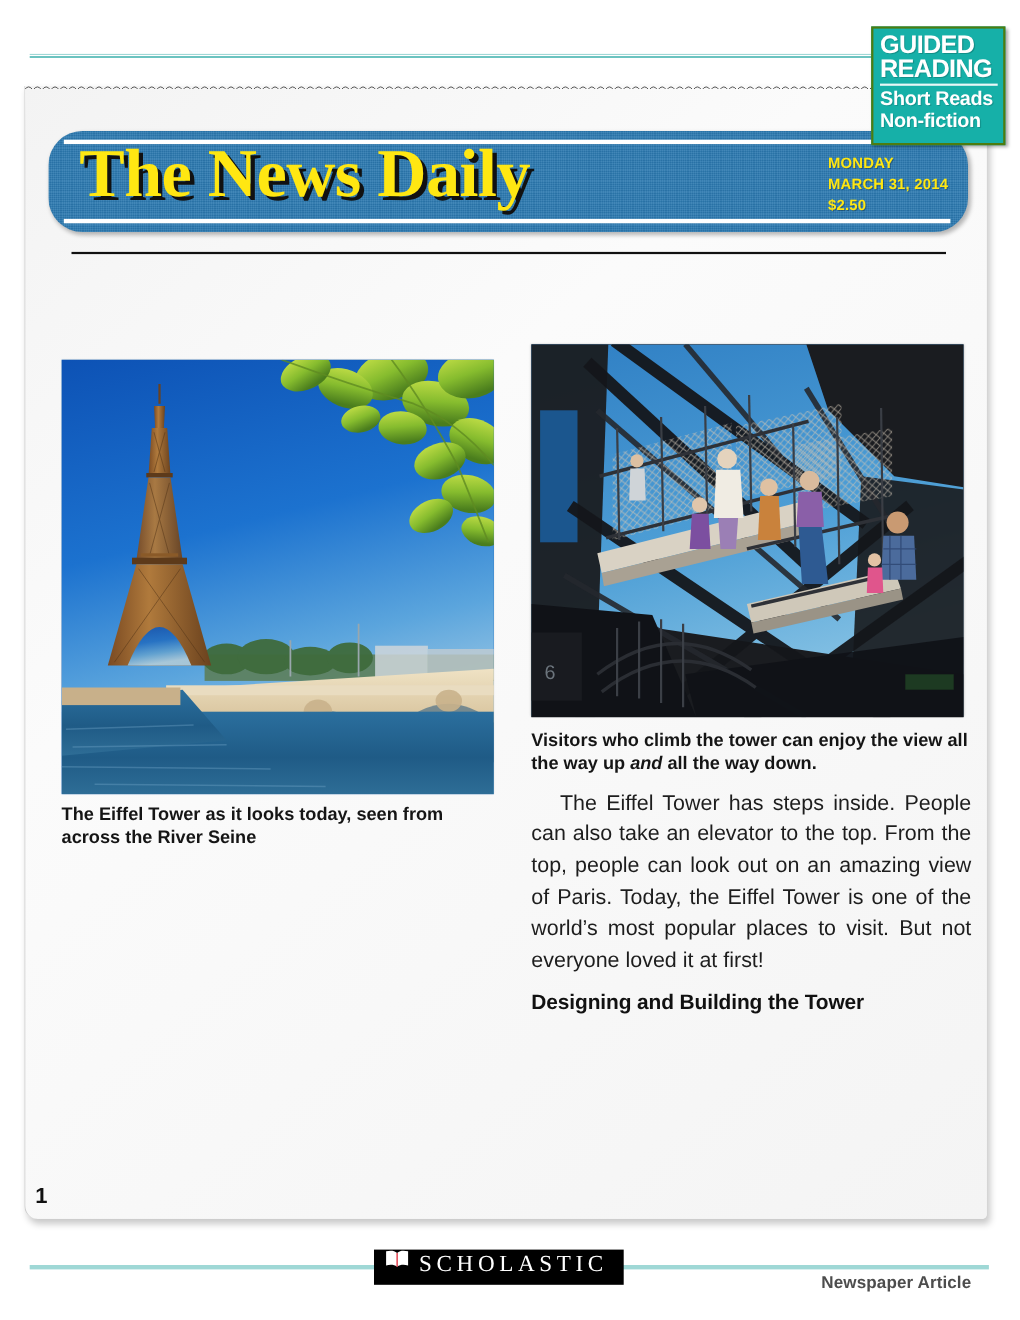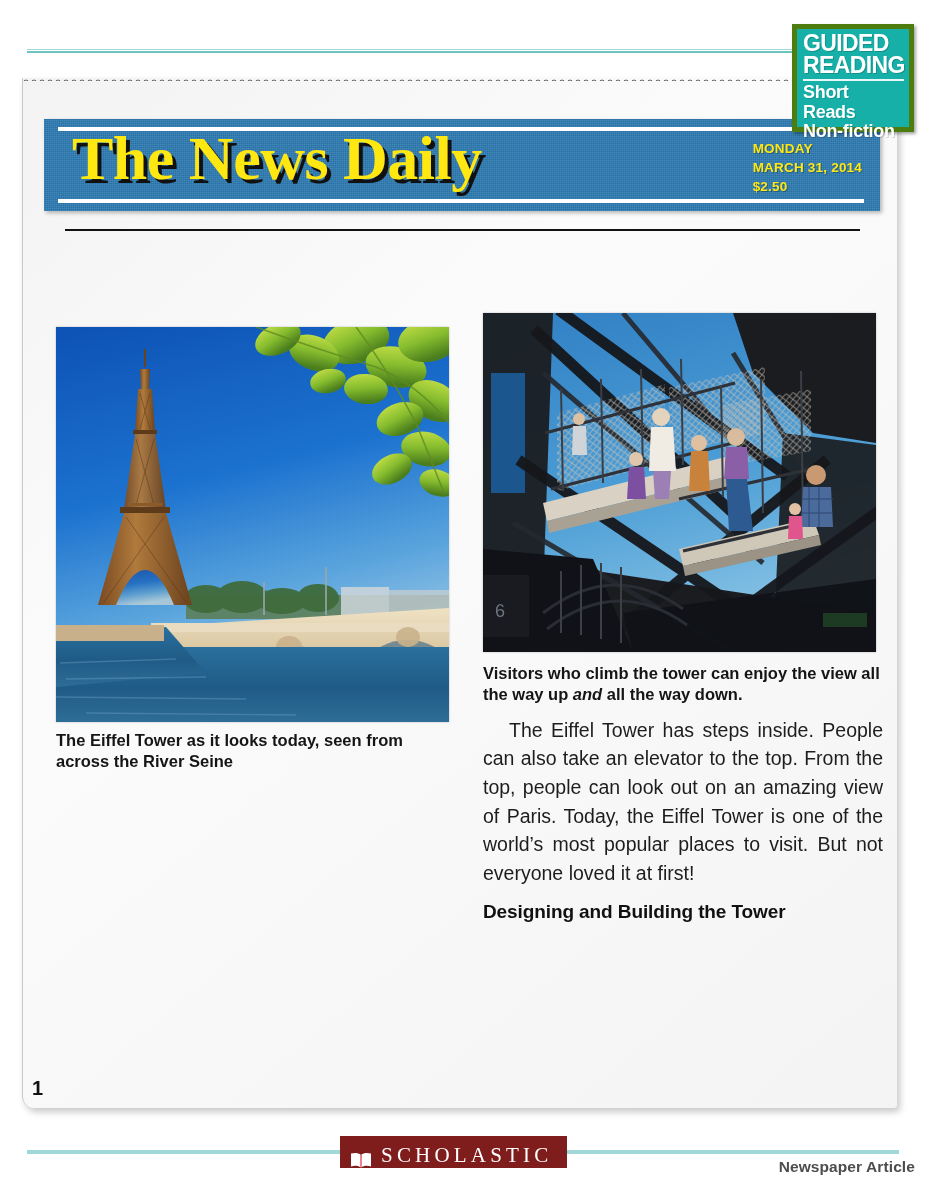--- a/index.html
+++ b/index.html
@@ -28,21 +28,21 @@
   }
 
   
   .gr-badge {
     position: absolute;
     left: 792px;
     top: 24px;
     width: 122px;
     height: 108px;
     background: #16b0a8;
-    border: 5px solid #4d7c0f;
+    border: 2px solid #4d7c0f;
     box-shadow: 2px 2px 3px rgba(0,0,0,0.35);
     padding: 3px 5px 4px 6px;
     z-index: 40;
   }
   .gr-badge .gr-big {
     color: #ffffff;
     font-weight: bold;
     font-size: 23px;
     line-height: 0.96;
     letter-spacing: -0.6px;
@@ -235,38 +235,38 @@
     top: 1150px;
     width: 872px;
     height: 4px;
     background: #9fd8d6;
   }
   .scholastic {
     position: absolute;
     left: 340px;
     top: 1136px;
     height: 32px;
-    background: #7f1d1d;
+    background: #000000;
     display: flex;
-    align-items: flex-end;
+    align-items: flex-start;
     padding: 0 14px 0 10px;
     z-index: 10;
   }
   .scholastic .book { margin-right: 8px; display: block; }
   .scholastic .word {
     color: #ffffff;
     font-family: "Liberation Serif", serif;
     font-size: 21px;
     letter-spacing: 4.2px;
     font-weight: normal;
     padding-left: 1px;
   }
   .footer-label {
     position: absolute;
-    right: 12px;
+    right: 44px;
     top: 1158px;
     font-family: "Liberation Sans Narrow", "Liberation Sans", sans-serif;
     font-size: 15.5px;
     font-weight: bold;
     color: #4d4d4d;
     letter-spacing: 0.1px;
   }
 </style>
 </head>
 <body>
@@ -534,21 +534,21 @@
       <span>Visitors who climb the tower can enjoy the view all the way up </span><em>and</em><span> all the way down.</span>
     </div>
 
     <p class="body">The Eiffel Tower has steps inside. People can also take an elevator to the top. From the top, people can look out on an amazing view of Paris. Today, the Eiffel Tower is one of the world’s most popular places to visit. But not everyone loved it at first!</p>
 
     <div class="subhead">Designing and Building the Tower</div>
 
   </div>
 </div>
 
-<div class="masthead" style="left:44px; top:119px; width:836px; height:92px;">
+<div class="masthead" style="left:44px; top:119px; width:836px; height:92px;border-radius:31px;">
   <div class="rule top"></div>
   <div class="mast-title">The News Daily</div>
   <div class="mast-meta">
     <div>MONDAY</div>
     <div>MARCH 31, 2014</div>
     <div>$2.50</div>
   </div>
   <div class="rule bot"></div>
 </div>
 

